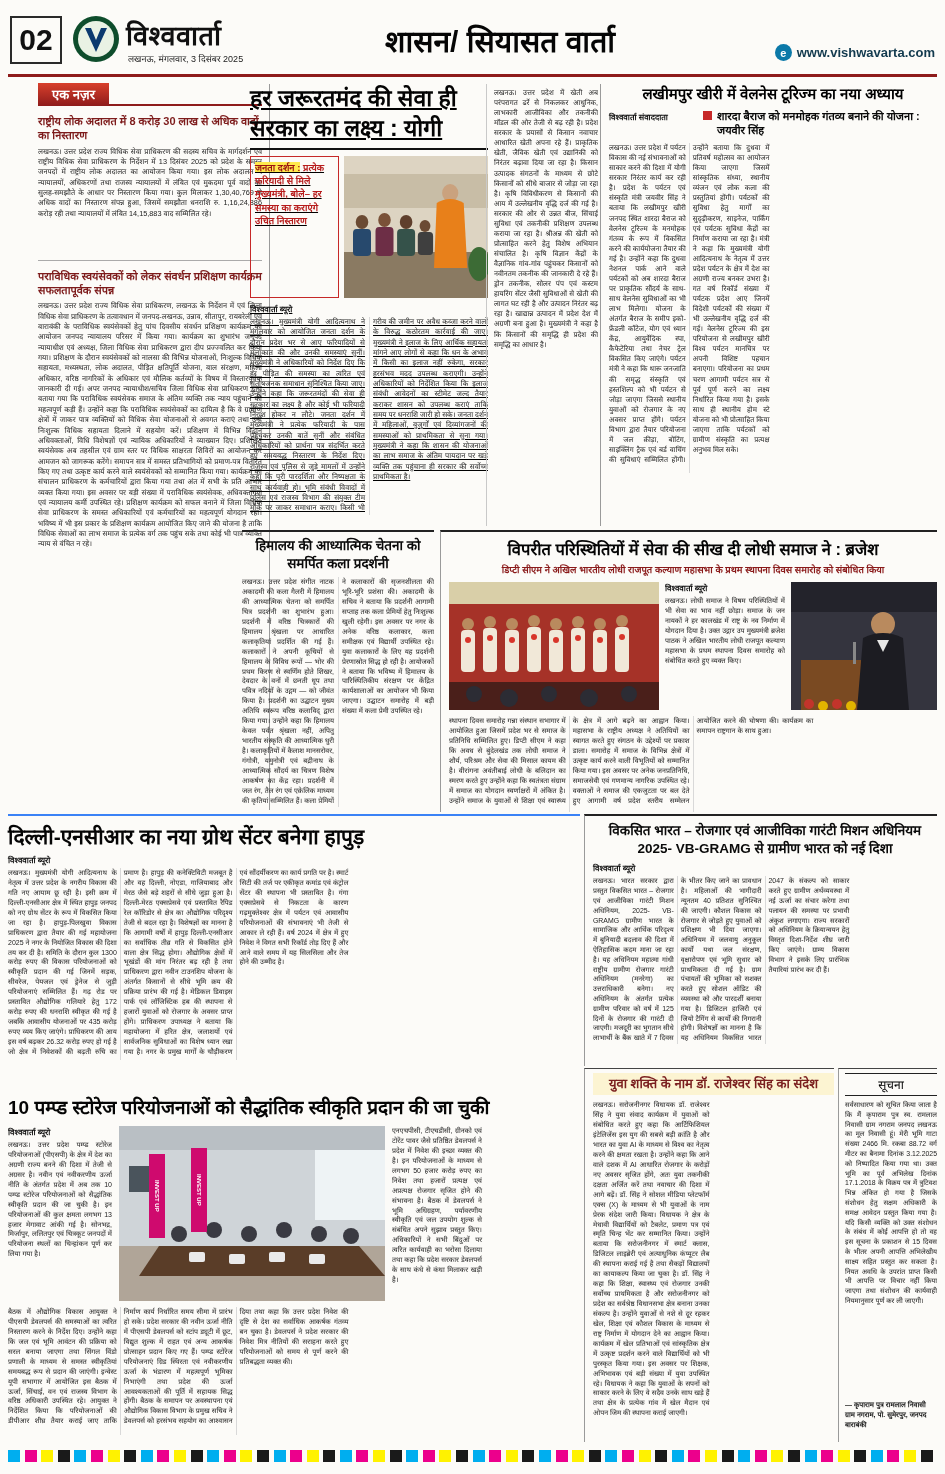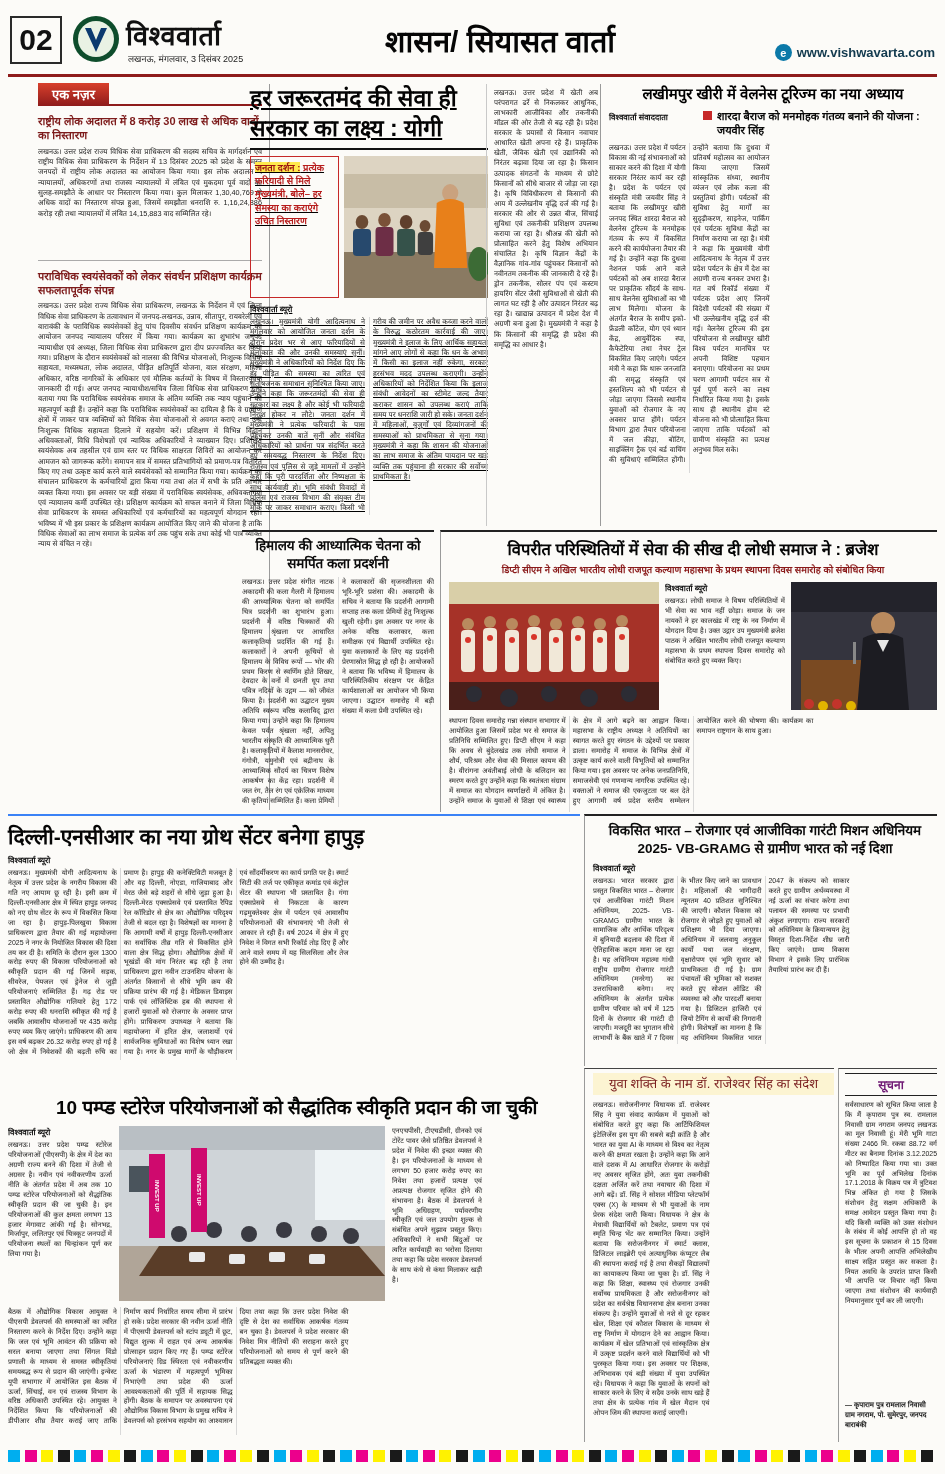--- a/index.html
+++ b/index.html
@@ -74,35 +74,35 @@
   
   .vbgram { position:absolute; left:584px; top:814px; width:353px; height:252px; border-top:2px solid #222; border-left:1px solid #9a9a9a; padding:6px 0 0 8px; }
   .vb-head { text-align:center; font-size:13.5px; font-weight:bold; line-height:1.35; color:#0a0a0a; }
 
   
   .psp-banner { position:absolute; left:8px; top:1068px; width:572px; height:24px; background:#fcf4d2; border-top:1px solid #444;
                 display:flex; align-items:center; padding:0 8px; font-size:13px; font-weight:bold; color:#e06000; }
 
   
   .pumped { position:absolute; left:8px; top:1094px; width:572px; height:350px; }
-  .pu-head { font-size:19px; font-weight:bold; color:#050505;margin-left:48px; }
+  .pu-head { font-size:19px; font-weight:bold; color:#050505; }
   .pu-media { margin-top:6px; display:flex; gap:7px; height:175px; }
   .pu-left { width:104px; flex:none; overflow:hidden; }
   .pu-photo { width:266px; flex:none; position:relative; }
   .pu-right { flex:1; overflow:hidden; }
   .invest-banner { position:absolute; width:16px; height:84px; background:#cf0a6e; color:#fff; font-size:6px; font-weight:bold;
                    writing-mode:vertical-rl; text-align:center; overflow:hidden; line-height:16px; }
 
   
   .yuva { position:absolute; left:584px; top:1068px; width:250px; height:374px; border-left:1px solid #9a9a9a; border-top:1px solid #444; padding:4px 0 0 8px; }
-  .yu-head { font-size:13px; font-weight:normal; color:#7a1f1f; background:#fcf4d2; padding:3px 4px; text-align:center; line-height:1.25; }
+  .yu-head { font-size:13px; font-weight:bold; color:#7a1f1f; background:#fcf4d2; padding:3px 4px; text-align:center; line-height:1.25; }
 
   
   .suchna { position:absolute; left:838px; top:1068px; width:99px; height:374px; border-left:1px solid #9a9a9a; border-top:1px solid #444; padding:4px 0 0 6px; }
-  .su-head { text-align:center; font-size:12px; font-weight:bold; border-top:1.5px solid #222; border-bottom:1.5px solid #222; padding:2px 0; color:#701a75; }
+  .su-head { text-align:center; font-size:12px; font-weight:normal; border-top:1.5px solid #222; border-bottom:1.5px solid #222; padding:2px 0; color:#000000; }
   .su-sig { font-size:7px; font-weight:bold; margin-top:4px; color:#1c1c1c; text-align:left; line-height:1.4; }
 
   
   .print-bar { position:absolute; left:8px; top:1450px; width:929px; height:13px; display:flex; gap:4.6px; overflow:hidden; }
   .pm-sq { width:12px; height:12px; flex:none; }
 </style>
 </head>
 <body>
 
 <div id="page">

